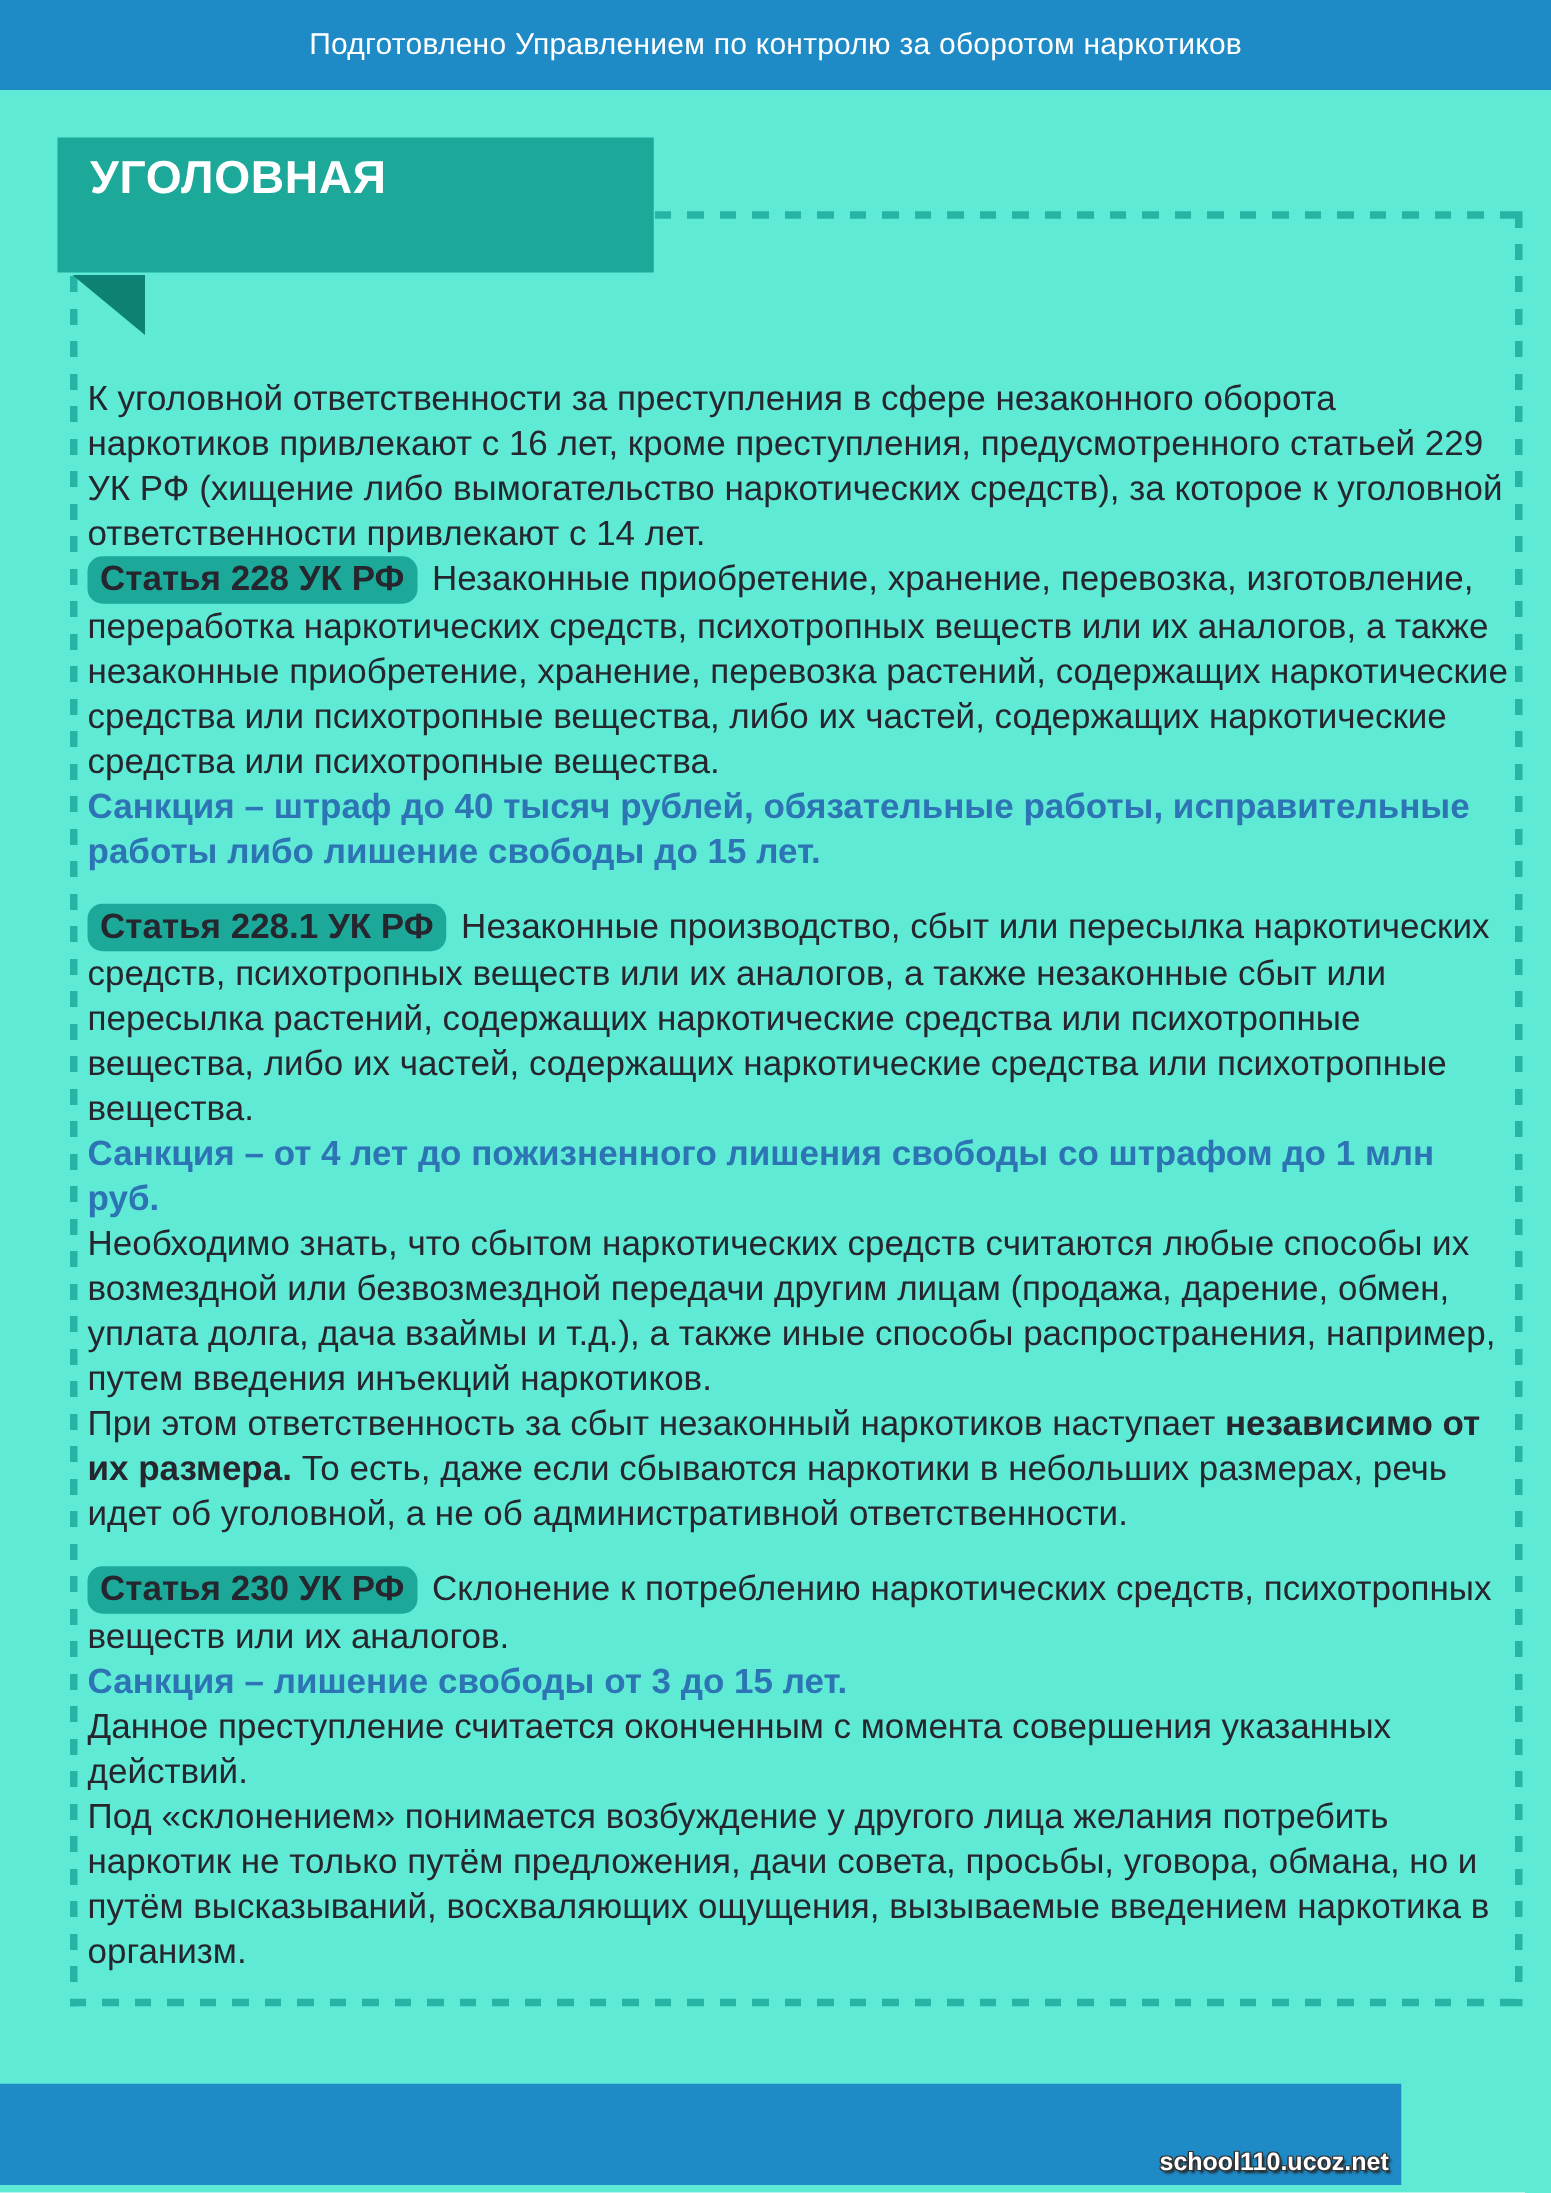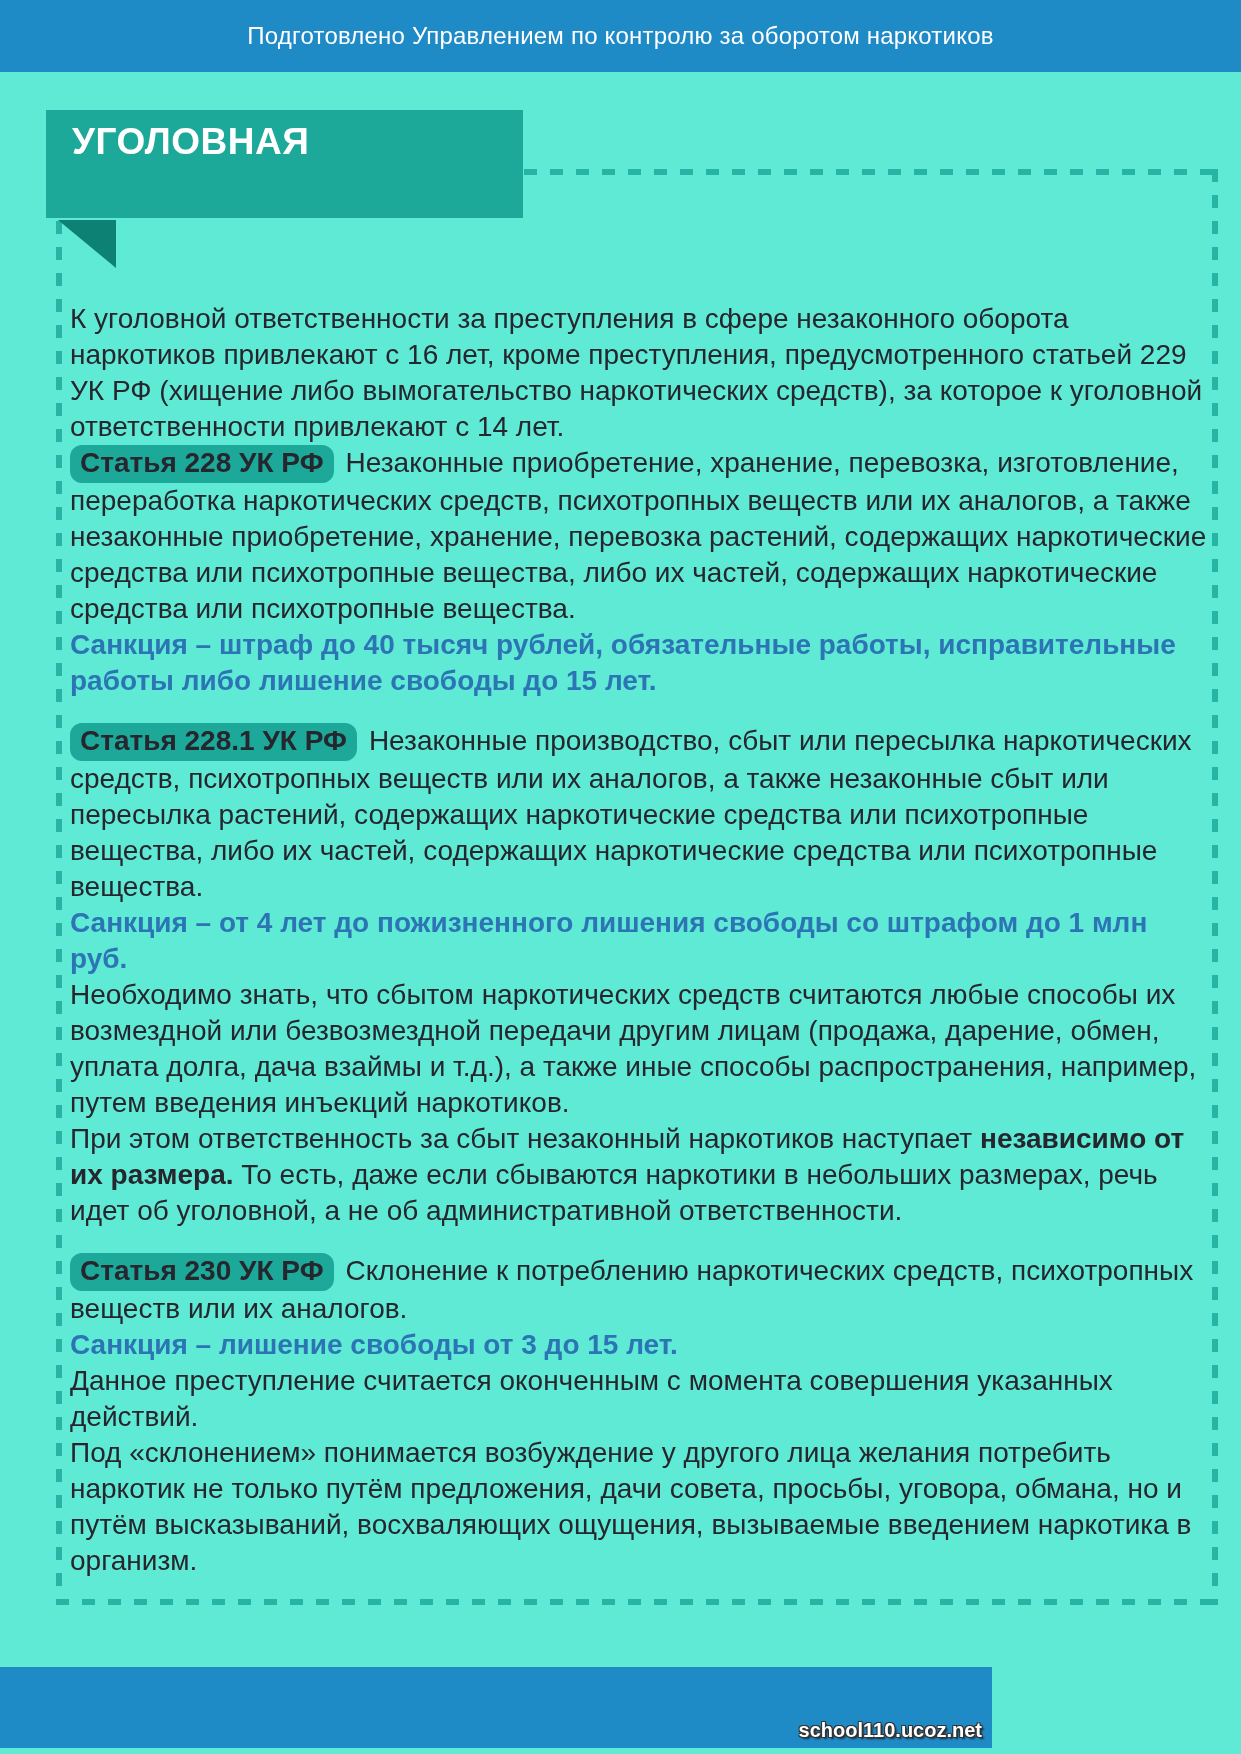--- a/index.html
+++ b/index.html
@@ -48,21 +48,21 @@
   .intro{margin-bottom:50px;}
   .article{margin-bottom:24px;}
   .chip{
     background:var(--teal);color:var(--text-dark);font-weight:700;
     display:inline-block;padding:1px 10px 3px 10px;margin-right:12px;line-height:34px;border-radius:12px;
   }
   .sanction{color:var(--sanction-blue);font-weight:700;}
   .note .b{font-weight:700;}
   
   .bottombar{
-    position:absolute;left:0;top:1667px;width:992px;height:81px;background:var(--bar-blue);z-index:1;
+    position:absolute;left:0;top:1667px;width:1121px;height:81px;background:var(--bar-blue);z-index:1;
   }
   .watermark{
     position:absolute;right:10px;bottom:6px;color:#ffffff;font-size:20px;font-weight:700;
     text-shadow:-1px -1px 0 #333,1px -1px 0 #333,-1px 1px 0 #333,1px 1px 0 #333,2px 2px 2px #222;
   }
 </style>
 </head>
 <body>
 
 <div class="page">

